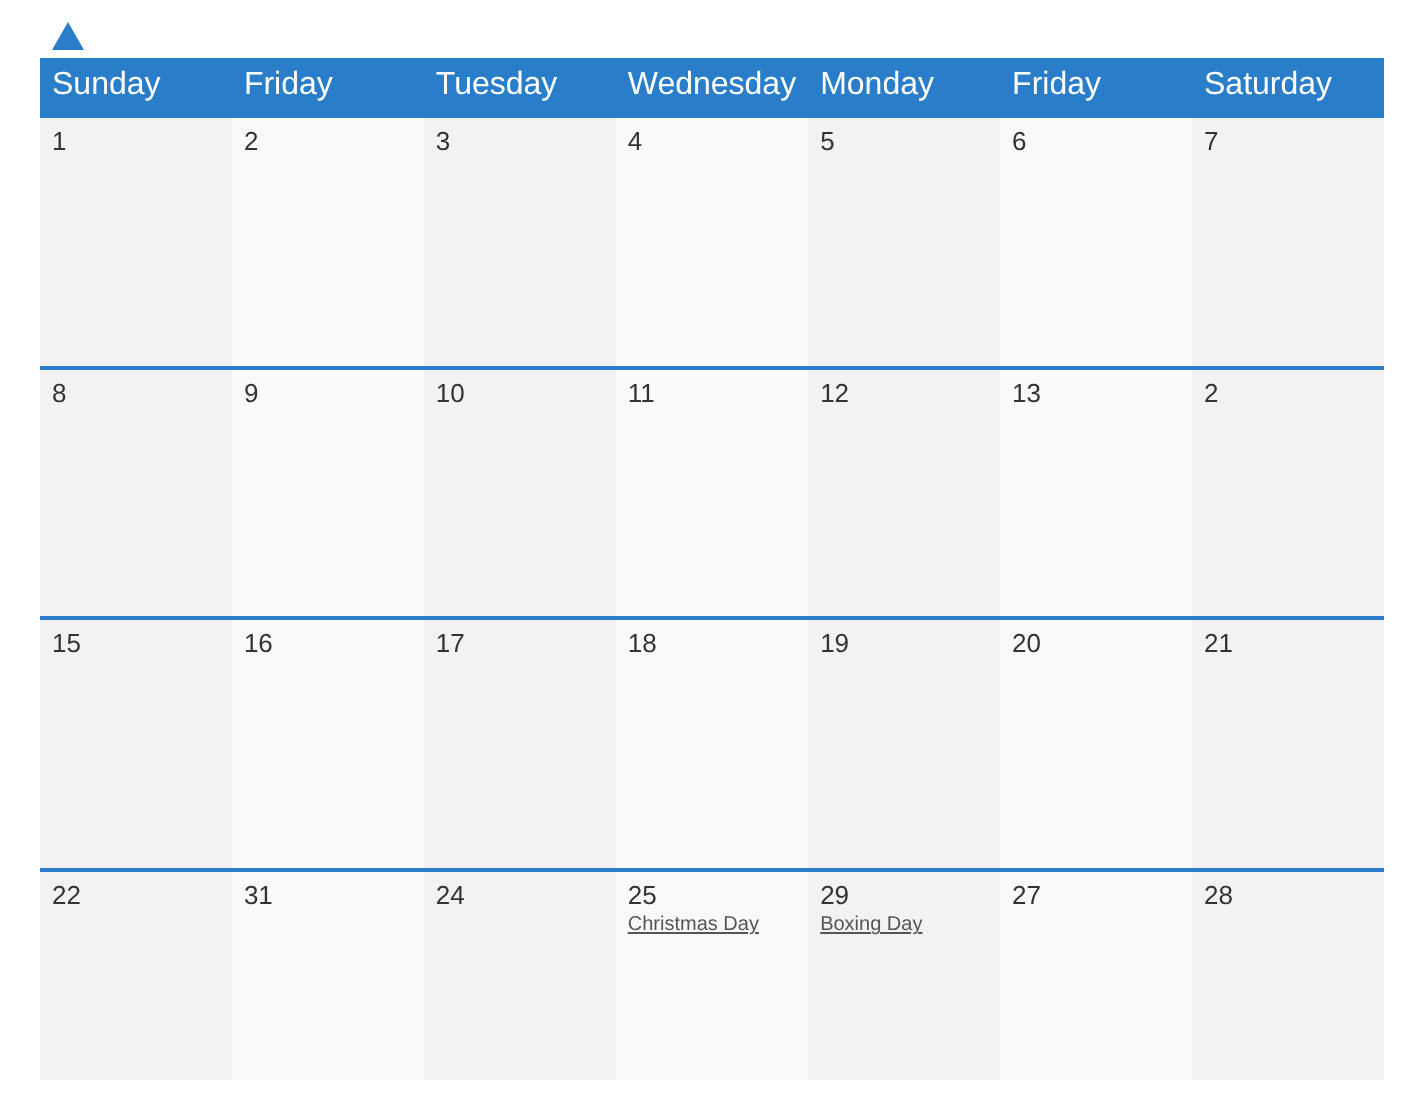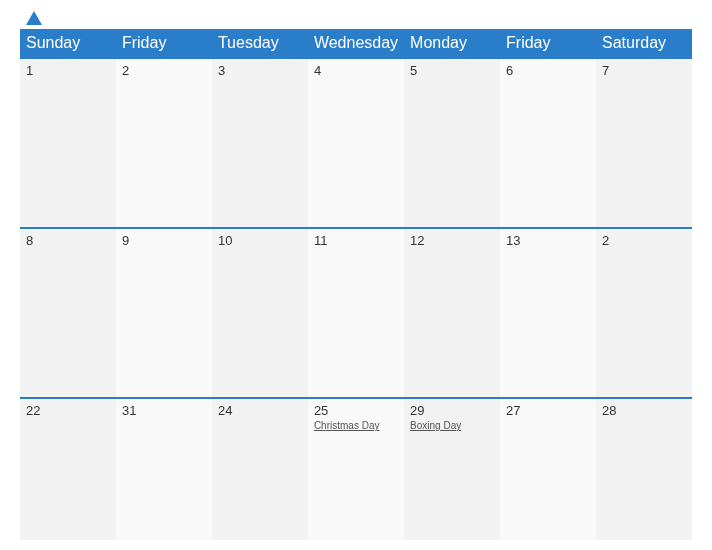--- a/index.html
+++ b/index.html
@@ -195,20 +195,43 @@
         </td>
         <td>
           <span class="day-num">13</span>
         </td>
         <td>
           <span class="day-num">2</span>
         </td>
       </tr>
       <tr>
         <td>
+          <span class="day-num">15</span>
+        </td>
+        <td>
+          <span class="day-num">16</span>
+        </td>
+        <td>
+          <span class="day-num">17</span>
+        </td>
+        <td>
+          <span class="day-num">18</span>
+        </td>
+        <td>
+          <span class="day-num">19</span>
+        </td>
+        <td>
+          <span class="day-num">20</span>
+        </td>
+        <td>
+          <span class="day-num">21</span>
+        </td>
+      </tr>
+      <tr>
+        <td>
           <span class="day-num">22</span>
         </td>
         <td>
           <span class="day-num">31</span>
         </td>
         <td>
           <span class="day-num">24</span>
         </td>
         <td>
           <span class="day-num">25</span>

